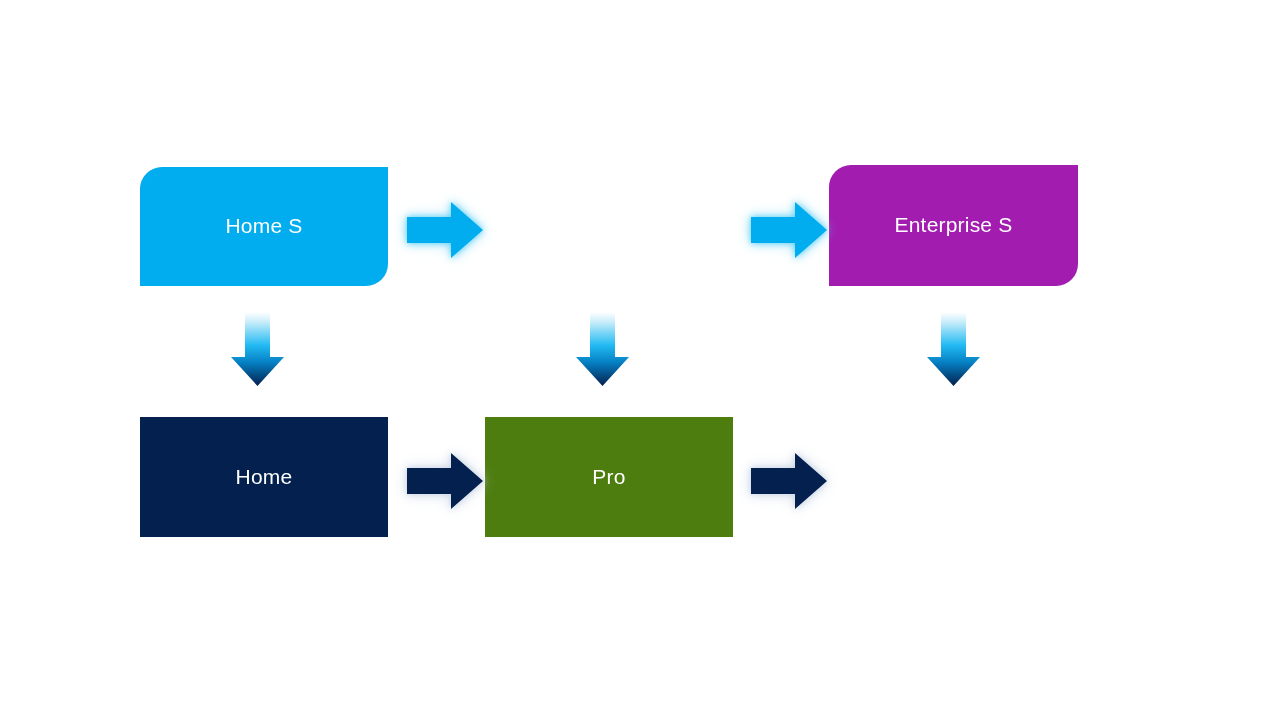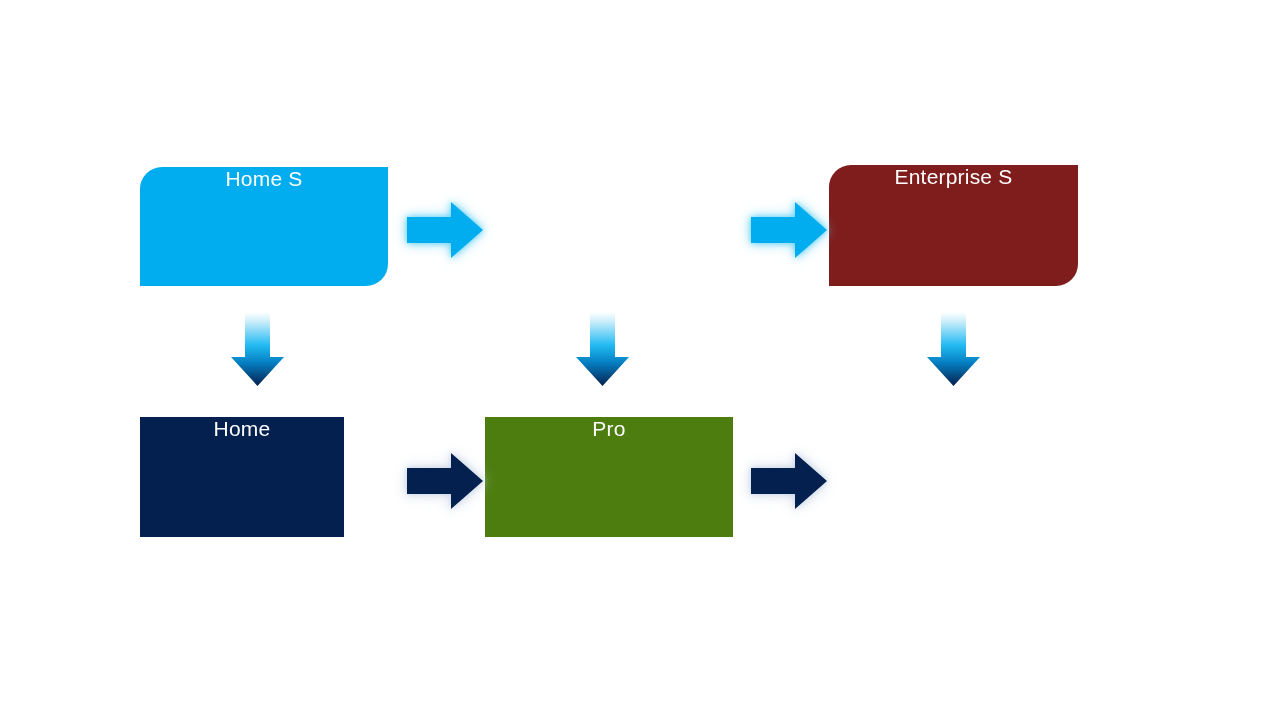--- a/index.html
+++ b/index.html
@@ -19,20 +19,21 @@
     position: relative;
     width: 1280px;
     height: 720px;
     background: #ffffff;
   }
 
   
   .node {
     position: absolute;
     display: flex;
+    align-items: center;
     justify-content: center;
     box-sizing: border-box;
     padding: 0 2px;
   }
   .node-label {
     color: #ffffff;
     font-family: "Liberation Sans", sans-serif;
     font-size: 21px;
     font-weight: 400;
     letter-spacing: 0.2px;
@@ -68,21 +69,21 @@
 </head>
 <body style="background: rgb(255, 255, 255);">
 
 <div id="canvas">
 
   <div class="node tier-top" style="left: 140px; top: 167px; width: 248px; height: 119px; background: rgb(1, 173, 239);">
     <span class="node-label" style="color: rgb(255, 255, 255);">Home S</span>
   </div>
 
 
-  <div class="node tier-top" style="left: 829px; top: 165px; width: 249px; height: 121px; background: #7f1d1d;">
+  <div class="node tier-top" style="left: 829px; top: 165px; width: 249px; height: 121px; background: #a21caf;">
     <span class="node-label" style="color: rgb(255, 255, 255);">Enterprise S</span>
   </div>
 
   <div class="arrow glow-cyan" style="left: 407px; top: 201px; width: 76px; height: 58px;">
     <svg viewBox="0 0 76 58" width="76" height="58" aria-hidden="true">
       <path d="M0,16 L44,16 L44,1 L76,29 L44,57 L44,42 L0,42 Z" fill="#01ADEF"></path>
     </svg>
   </div>
 
   <div class="arrow glow-cyan" style="left: 751px; top: 201px; width: 76px; height: 58px;">
@@ -129,21 +130,21 @@
           <stop offset="12%" stop-color="#CFEFFB"></stop>
           <stop offset="45%" stop-color="#22BAF2"></stop>
           <stop offset="68%" stop-color="#0580C4"></stop>
           <stop offset="100%" stop-color="#04204E"></stop>
         </linearGradient>
       </defs>
       <path d="M14,0 L39,0 L39,45 L53,45 L26.5,74 L0,45 L14,45 Z" fill="url(#vgrad3)"></path>
     </svg>
   </div>
 
-  <div class="node tier-bottom" style="left: 140px; top: 417px; width: 204px; height: 120px; background: rgb(4, 32, 78);">
+  <div class="node tier-bottom" style="left: 140px; top: 417px; width: 248px; height: 120px; background: rgb(4, 32, 78);">
     <span class="node-label" style="color: rgb(255, 255, 255);">Home</span>
   </div>
 
   <div class="node tier-bottom" style="left: 485px; top: 417px; width: 248px; height: 120px; background: #4d7c0f;">
     <span class="node-label" style="color: rgb(255, 255, 255);">Pro</span>
   </div>
 
 
   <div class="arrow glow-light" style="left: 407px; top: 452px; width: 76px; height: 58px;">
     <svg viewBox="0 0 76 58" width="76" height="58" aria-hidden="true">

